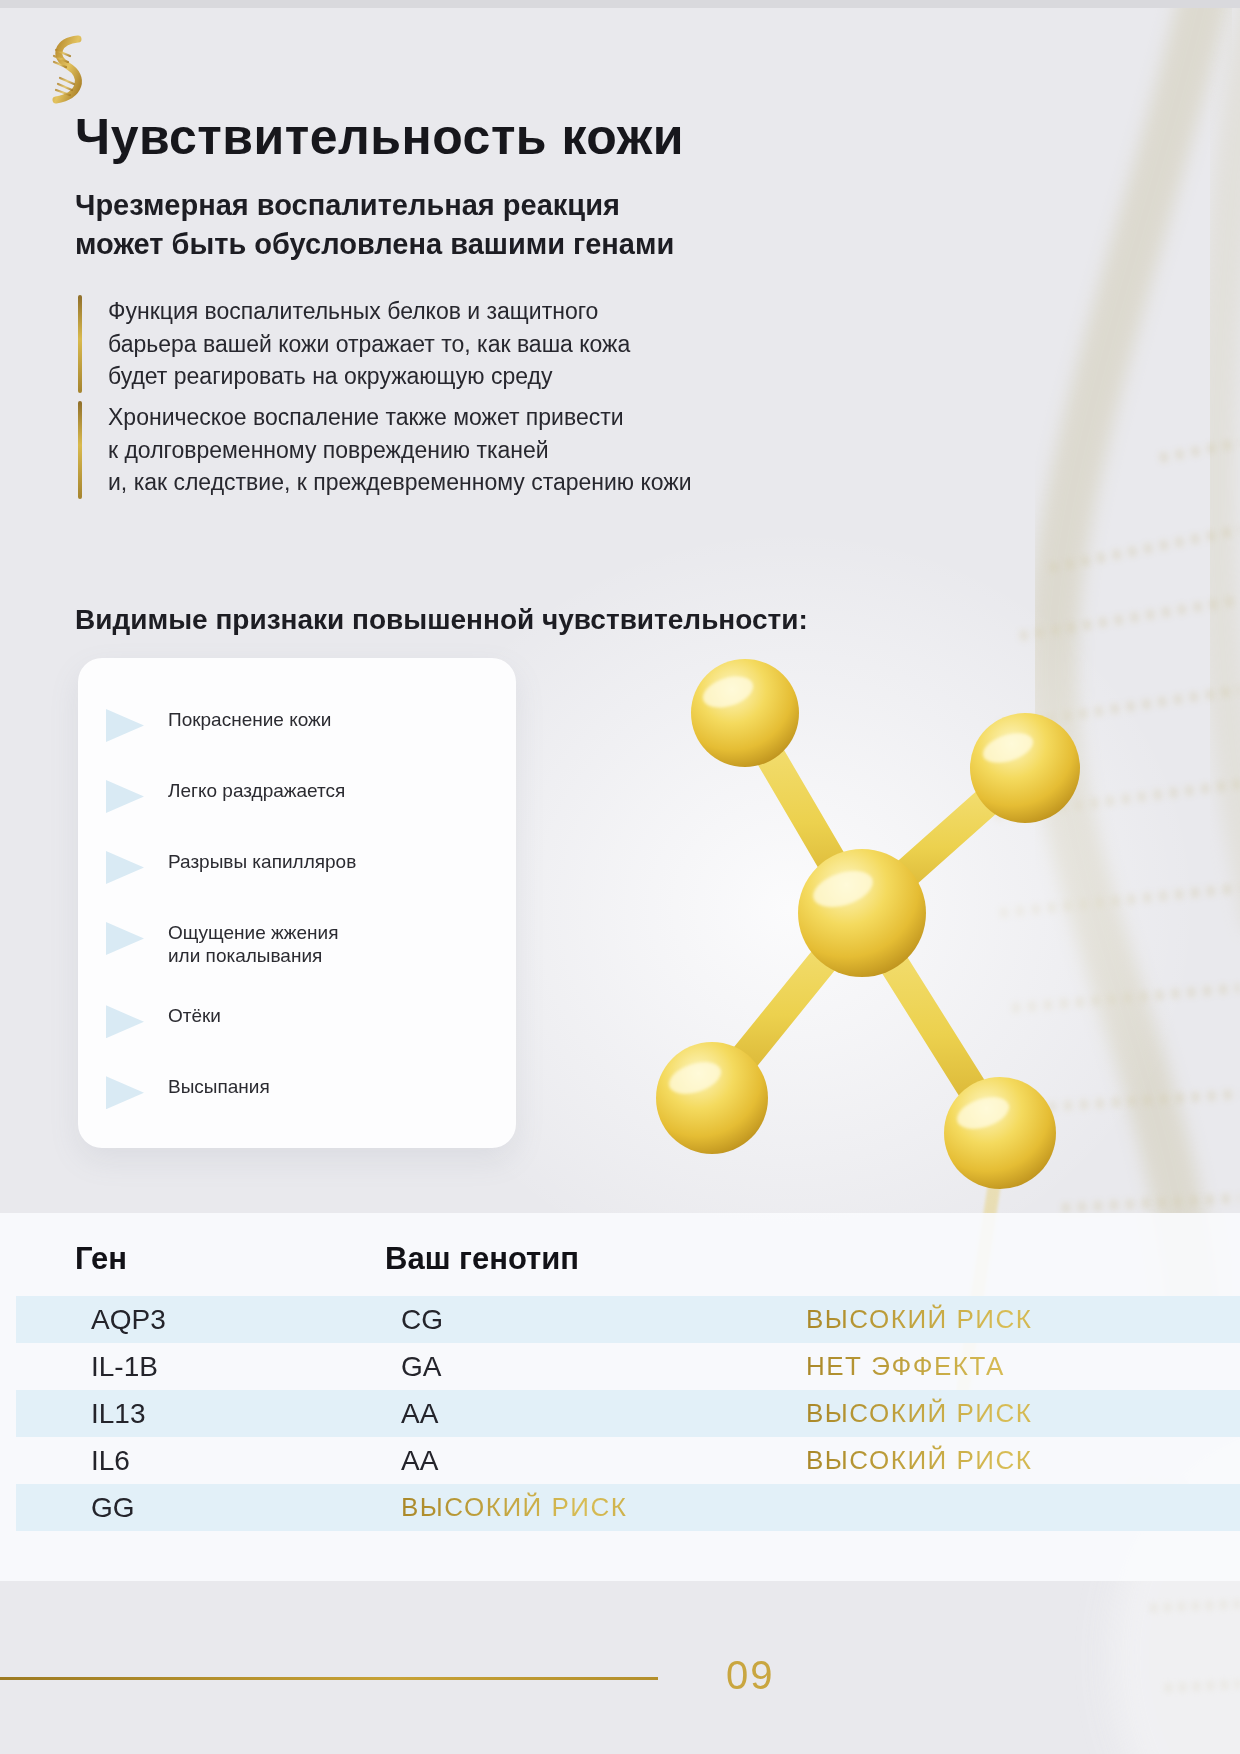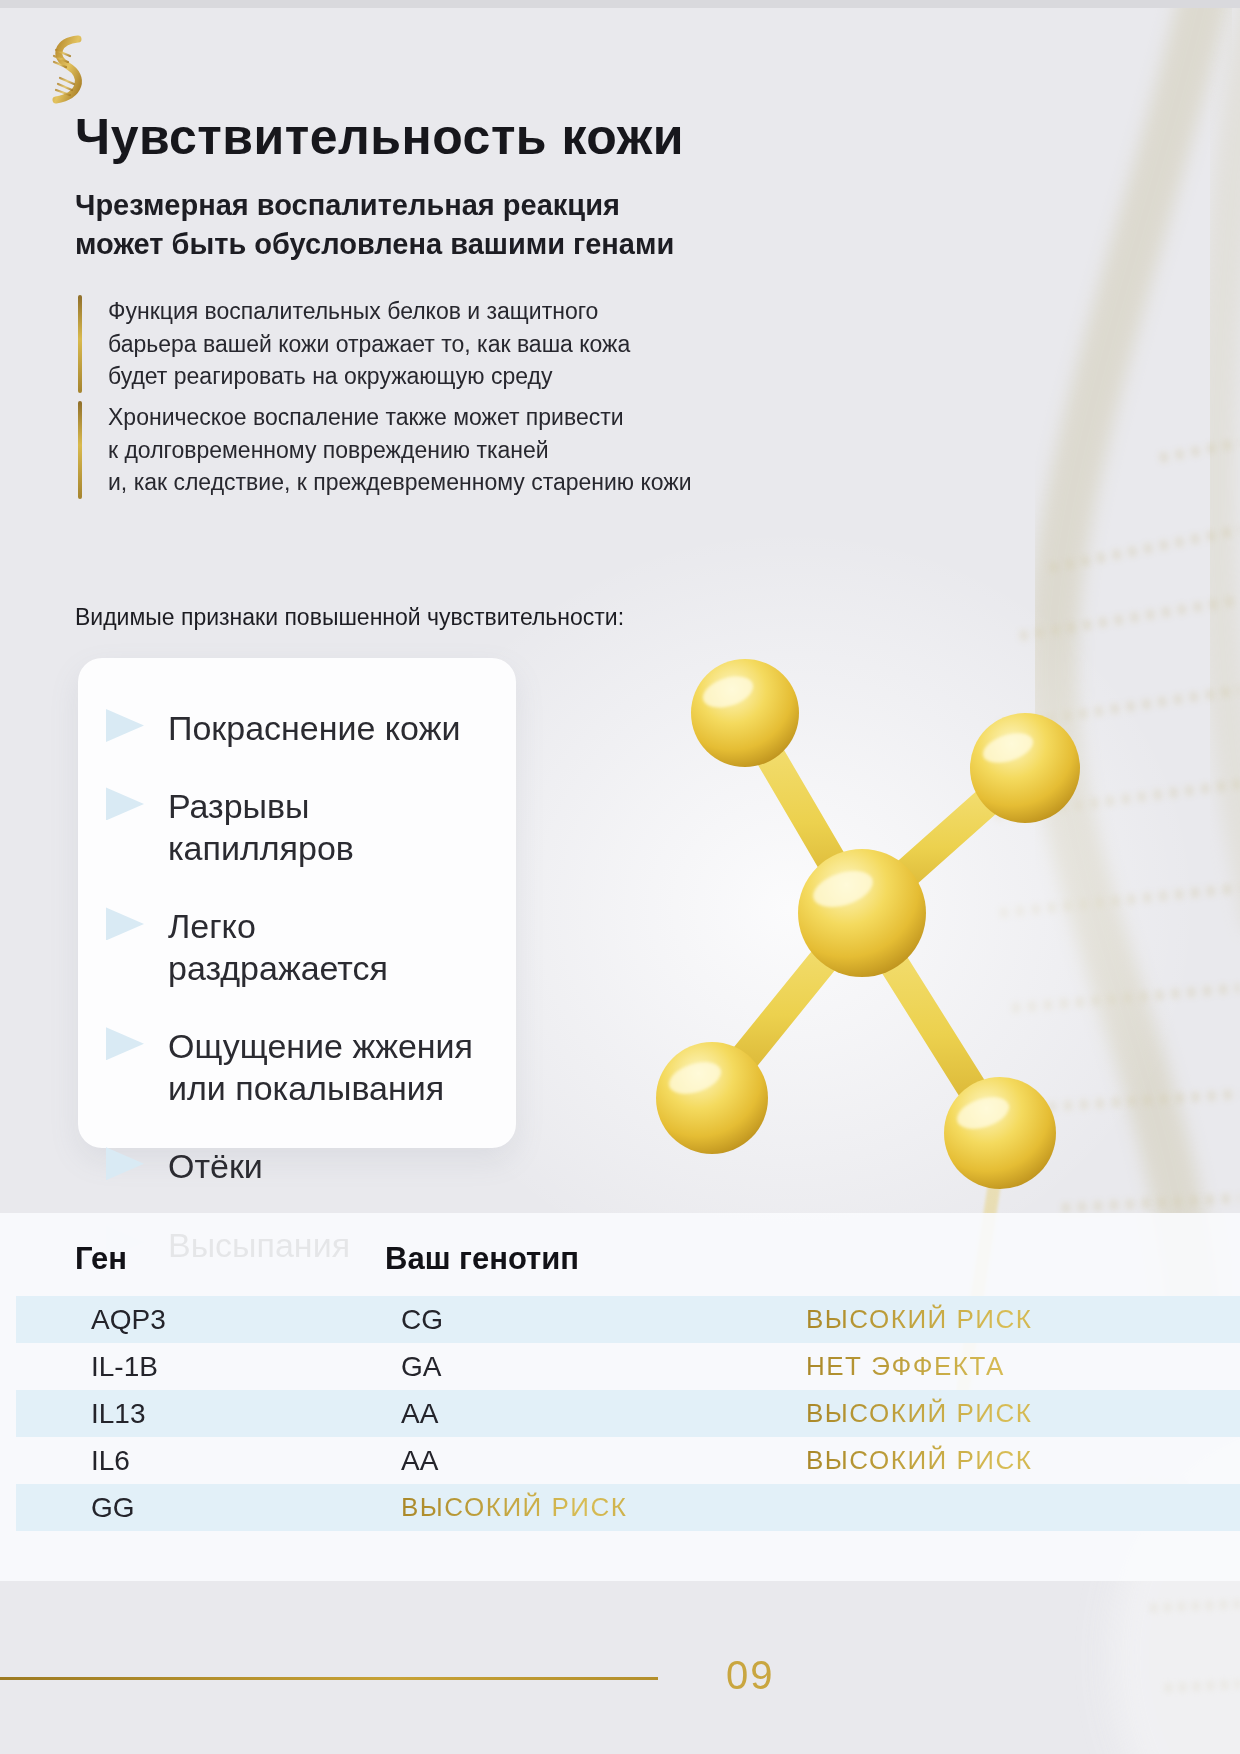--- a/index.html
+++ b/index.html
@@ -39,37 +39,37 @@
   }
   .quote .gold-bar{
     width:4px;border-radius:2px;align-self:stretch;
     background:linear-gradient(180deg,#8f6f2b 0%,#d9ba4e 45%,#a5842f 100%);
   }
   .quote .q-text{
     font-size:23px;line-height:1.42;color:#27272e;white-space:pre-line;
   }
   .signs-heading{
     position:absolute;left:75px;top:596px;z-index:2;
-    font-size:23px;font-weight:400;color:#1d1d23;
+    font-size:28px;font-weight:700;color:#1d1d23;
   }
   .signs-card{
     position:absolute;left:78px;top:650px;width:438px;height:490px;z-index:2;
     background:#fdfdfe;border-radius:24px;
     box-shadow:0 12px 30px rgba(120,130,150,.12);
     box-sizing:border-box;
     padding:50px 34px 26px 28px;
     display:flex;flex-direction:column;gap:37px;
   }
   .sign-item{display:flex;align-items:flex-start;gap:24px;}
   .tri{
     width:38px;height:33px;flex:0 0 38px;margin-top:1px;
     background:#d9eaf4;
     clip-path:polygon(0 0,100% 50%,0 100%);
   }
-  .sign-label{font-size:34px;line-height:1.22;color:#2b2b31;white-space:pre-line;}
+  .sign-label{font-size:19px;line-height:1.22;color:#2b2b31;white-space:pre-line;}
 
   .results-band{
     position:absolute;left:0;top:1205px;width:1240px;height:368px;z-index:3;
     background:rgba(250,251,253,.9);
   }
   .t-grid{display:grid;grid-template-columns:310px 405px 1fr;align-items:center;padding-left:75px;}
   .t-header{padding-top:22px;height:48px;}
   .t-header .t-col{font-size:31px;font-weight:700;color:#121217;}
   .t-rows{position:absolute;left:16px;top:83px;width:1240px;}
   .t-row{height:47px;}
@@ -215,25 +215,25 @@
   </div>
 
   <div class="signs-heading">Видимые признаки повышенной чувствительности:</div>
   <div class="signs-card">
     <div class="sign-item">
       <div class="tri"></div>
       <div class="sign-label">Покраснение кожи</div>
     </div>
     <div class="sign-item">
       <div class="tri"></div>
+      <div class="sign-label">Легко раздражается</div>
+    </div>
+    <div class="sign-item">
+      <div class="tri"></div>
       <div class="sign-label">Разрывы капилляров</div>
-    </div>
-    <div class="sign-item">
-      <div class="tri"></div>
-      <div class="sign-label">Легко раздражается</div>
     </div>
     <div class="sign-item">
       <div class="tri"></div>
       <div class="sign-label">Ощущение жжения
 или покалывания</div>
     </div>
     <div class="sign-item">
       <div class="tri"></div>
       <div class="sign-label">Отёки</div>
     </div>

